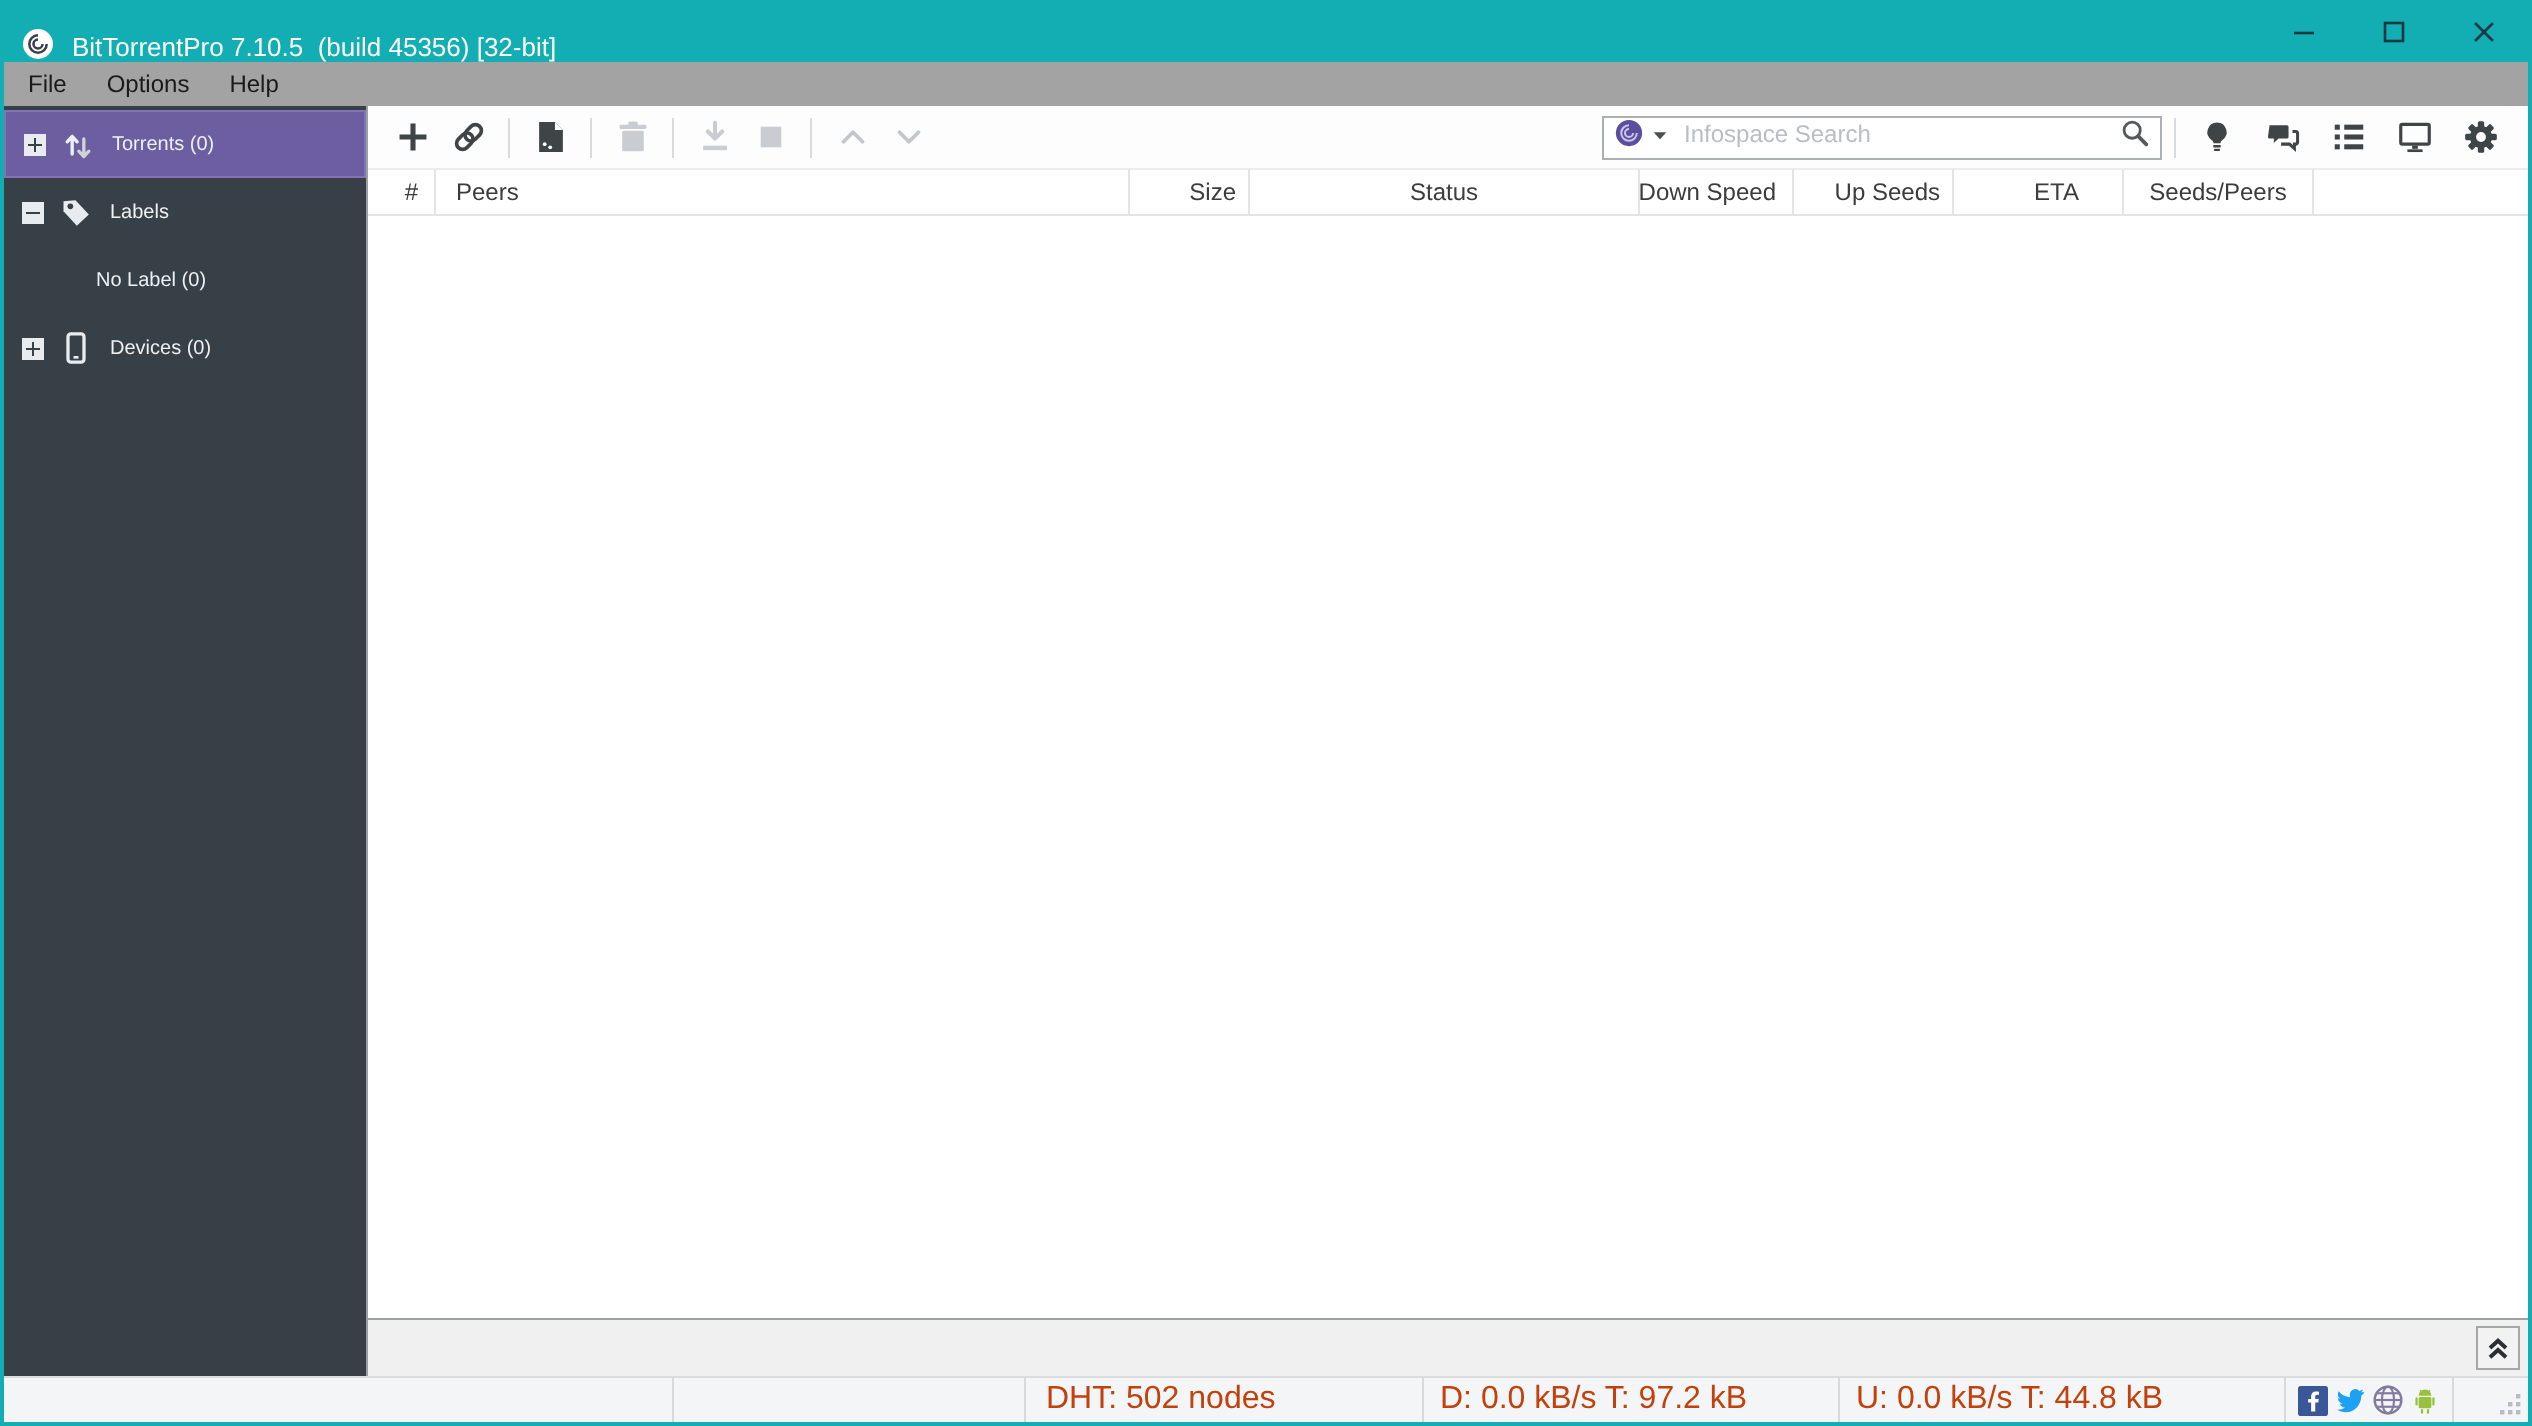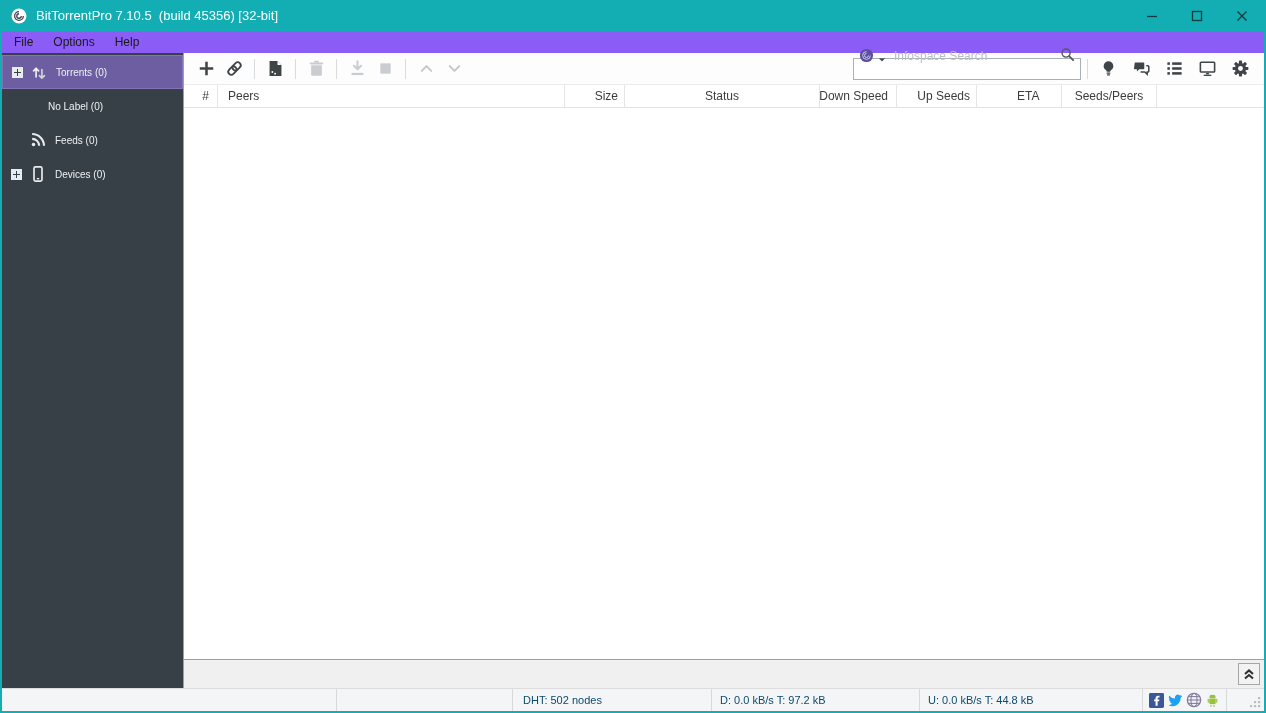--- a/index.html
+++ b/index.html
@@ -8,32 +8,32 @@
     font-family:"Liberation Sans","DejaVu Sans",sans-serif;
     font-size:12px; color:#1a1a1a; background:#fff; overflow:hidden;
   }
   .window {
     position:relative; width:1266px; height:713px;
     border-left:2px solid #12aeb4; border-right:2px solid #12aeb4; border-bottom:2px solid #12aeb4;
     display:flex; flex-direction:column; background:#fff;
   }
   
   .titlebar {
-    height:31px; background:#12aeb4; display:flex; align-items:center; flex:0 0 31px;
+    height:31px; background:#12aeb4; display:flex; align-items:flex-end; flex:0 0 31px;
   }
   .titlebar .logo { margin-left:8px; width:18px; height:18px; flex:0 0 18px; }
   .titlebar .title { color:#ffffff; font-size:13px; margin-left:8px; white-space:pre; }
   .titlebar .spacer { flex:1; }
   .wbtn {
     width:45px; height:31px; display:flex; align-items:center; justify-content:center;
     color:#163a3d; font-size:15px; cursor:default;
   }
   .wbtn svg { display:block; }
   
-  .menubar { height:22px; background:#8b5cf6; display:flex; align-items:flex-end; flex:0 0 22px; padding-left:2px; }
+  .menubar { height:22px; background:#a3a3a3; display:flex; align-items:flex-end; flex:0 0 22px; padding-left:2px; }
   .menubar .mitem { padding:0 10px; height:22px; line-height:22px; color:#1a1a1a; font-size:12px; }
   
   .body { flex:1; display:flex; min-height:0; }
   .sidebar {
     width:181px; flex:0 0 181px; background:#374046; color:#eef1f3; padding-top:2px; overflow:hidden;
   }
   .srow { height:34px; display:flex; align-items:center; font-size:10px; position:relative; }
   .srow.selected { background:#6c5ea1; border:1px solid #8273b7; }
   .srow .expander {
     width:11px; height:11px; margin-left:9px; background:#e9ecef; position:relative; flex:0 0 11px;
@@ -51,22 +51,22 @@
   
   .rightcol { flex:1; display:flex; flex-direction:column; border-left:1px solid #9aa0a5; min-width:0; background:#fff; }
   .toolbar {
     height:31px; flex:0 0 31px; background:#fdfdfd; display:flex; align-items:center; padding-left:8px;
   }
   .tbtn { width:28px; height:26px; display:flex; align-items:center; justify-content:center; }
   .tbtn svg { width:19px; height:19px; display:block; }
   .tsep { width:1px; height:20px; background:#d9dcdf; margin:0 6px; }
   .toolbar .grow { flex:1; }
   .searchbox {
-    width:228px; height:22px; border:1px solid #abb0b5; background:#fff;
-    display:flex; align-items:flex-end; padding:0 4px 16px 5px;
+    width:280px; height:22px; border:1px solid #abb0b5; background:#fff;
+    display:flex; align-items:center; padding:0 4px 4px 5px;
   }
   .searchbox .slogo { width:15px; height:15px; flex:0 0 15px; }
   .searchbox .caret { margin:2px 0 0 4px; width:8px; height:6px; flex:0 0 8px; }
   .searchbox input {
     flex:1; border:none; outline:none; font-family:inherit; font-size:12px; color:#333;
     margin-left:8px; min-width:0; background:transparent;
   }
   .searchbox input::placeholder { color:#b9bec4; }
   .searchbox .mag { width:17px; height:17px; flex:0 0 17px; }
   .ricons { display:flex; align-items:center; gap:9px; margin:0 12px 0 2px; }
@@ -89,21 +89,21 @@
   .listbody { flex:1; background:#fff; border-bottom:1px solid #9aa0a5; }
   
   .strip { height:28px; flex:0 0 28px; background:#f0f0f0; position:relative; }
   .collapse-btn {
     position:absolute; right:4px; top:3px; width:22px; height:22px;
     background:#f2f2f2; border:1px solid #a6a6a6; display:flex; align-items:center; justify-content:center;
   }
   
   .statusbar {
     height:23px; flex:0 0 23px; background:#f4f5f6; border-top:1px solid #dcdcdc;
-    display:flex; align-items:stretch; font-size:11px; color:#0c4a6e;
+    display:flex; align-items:stretch; font-size:16px; color:#c2410c;
   }
   .sc { display:flex; align-items:center; border-right:1px solid #d9d9d9; white-space:nowrap; overflow:hidden; }
   .sc1 { width:335px; } .sc2 { width:176px; }
   .sc3 { width:199px; padding-left:10px; }
   .sc4 { width:208px; padding-left:8px; }
   .sc5 { width:223px; padding-left:8px; }
   .sc-social { width:84px; justify-content:center; gap:3px; }
   .sc-grip { flex:1; border-right:none; position:relative; }
   .sc-social svg { display:block; }
   .grip { position:absolute; right:3px; bottom:3px; width:12px; height:12px; }
@@ -150,34 +150,33 @@
 
       <div class="srow selected">
         <span class="expander plus"></span>
         <svg class="sicon" viewBox="0 0 24 24">
           <path d="M8.5 18V7.5M8.5 7.5L5.5 10.7M8.5 7.5l3 3.2" fill="none" stroke="#eef1f3" stroke-width="2" stroke-linecap="round" stroke-linejoin="round"></path>
           <path d="M15.5 9v10.5M15.5 19.5l-3-3.2M15.5 19.5l3-3.2" fill="none" stroke="#cfd4d8" stroke-width="2" stroke-linecap="round" stroke-linejoin="round"></path>
         </svg>
         <span class="slabel">Torrents (0)</span>
       </div>
 
+      <div class="srow">
+        <span class="expander minus"></span>
+        <svg class="sicon" viewBox="0 0 24 24">
+          <path d="M4.5 5.5l7.2-.6 8 8.6-7.2 6.7-8-8.6z" fill="#e9ecef"></path>
+          <circle cx="8.6" cy="8.6" r="1.7" fill="#374046"></circle>
+        </svg>
+        <span class="slabel">Labels</span>
+      </div>
 
       <div class="srow child">
         <span class="slabel">No Label (0)</span>
       </div>
 
-      <div class="srow">
-        <span class="noexp"></span>
-        <svg class="sicon" viewBox="0 0 24 24">
-          <circle cx="6.6" cy="17.4" r="2.1" fill="#e9ecef"></circle>
-          <path d="M5 10.6a8.4 8.4 0 0 1 8.4 8.4" fill="none" stroke="#e9ecef" stroke-width="2.5"></path>
-          <path d="M5 4.8A14.2 14.2 0 0 1 19.2 19" fill="none" stroke="#e9ecef" stroke-width="2.5"></path>
-        </svg>
-        <span class="slabel">Feeds (0)</span>
-      </div>
 
       <div class="srow">
         <span class="expander plus"></span>
         <svg class="sicon" viewBox="0 0 24 24">
           <rect x="7.2" y="3.5" width="9.6" height="17" rx="1.8" fill="none" stroke="#e9ecef" stroke-width="2"></rect>
           <line x1="10.5" y1="17.6" x2="13.5" y2="17.6" stroke="#e9ecef" stroke-width="1.6"></line>
         </svg>
         <span class="slabel">Devices (0)</span>
       </div>
 

